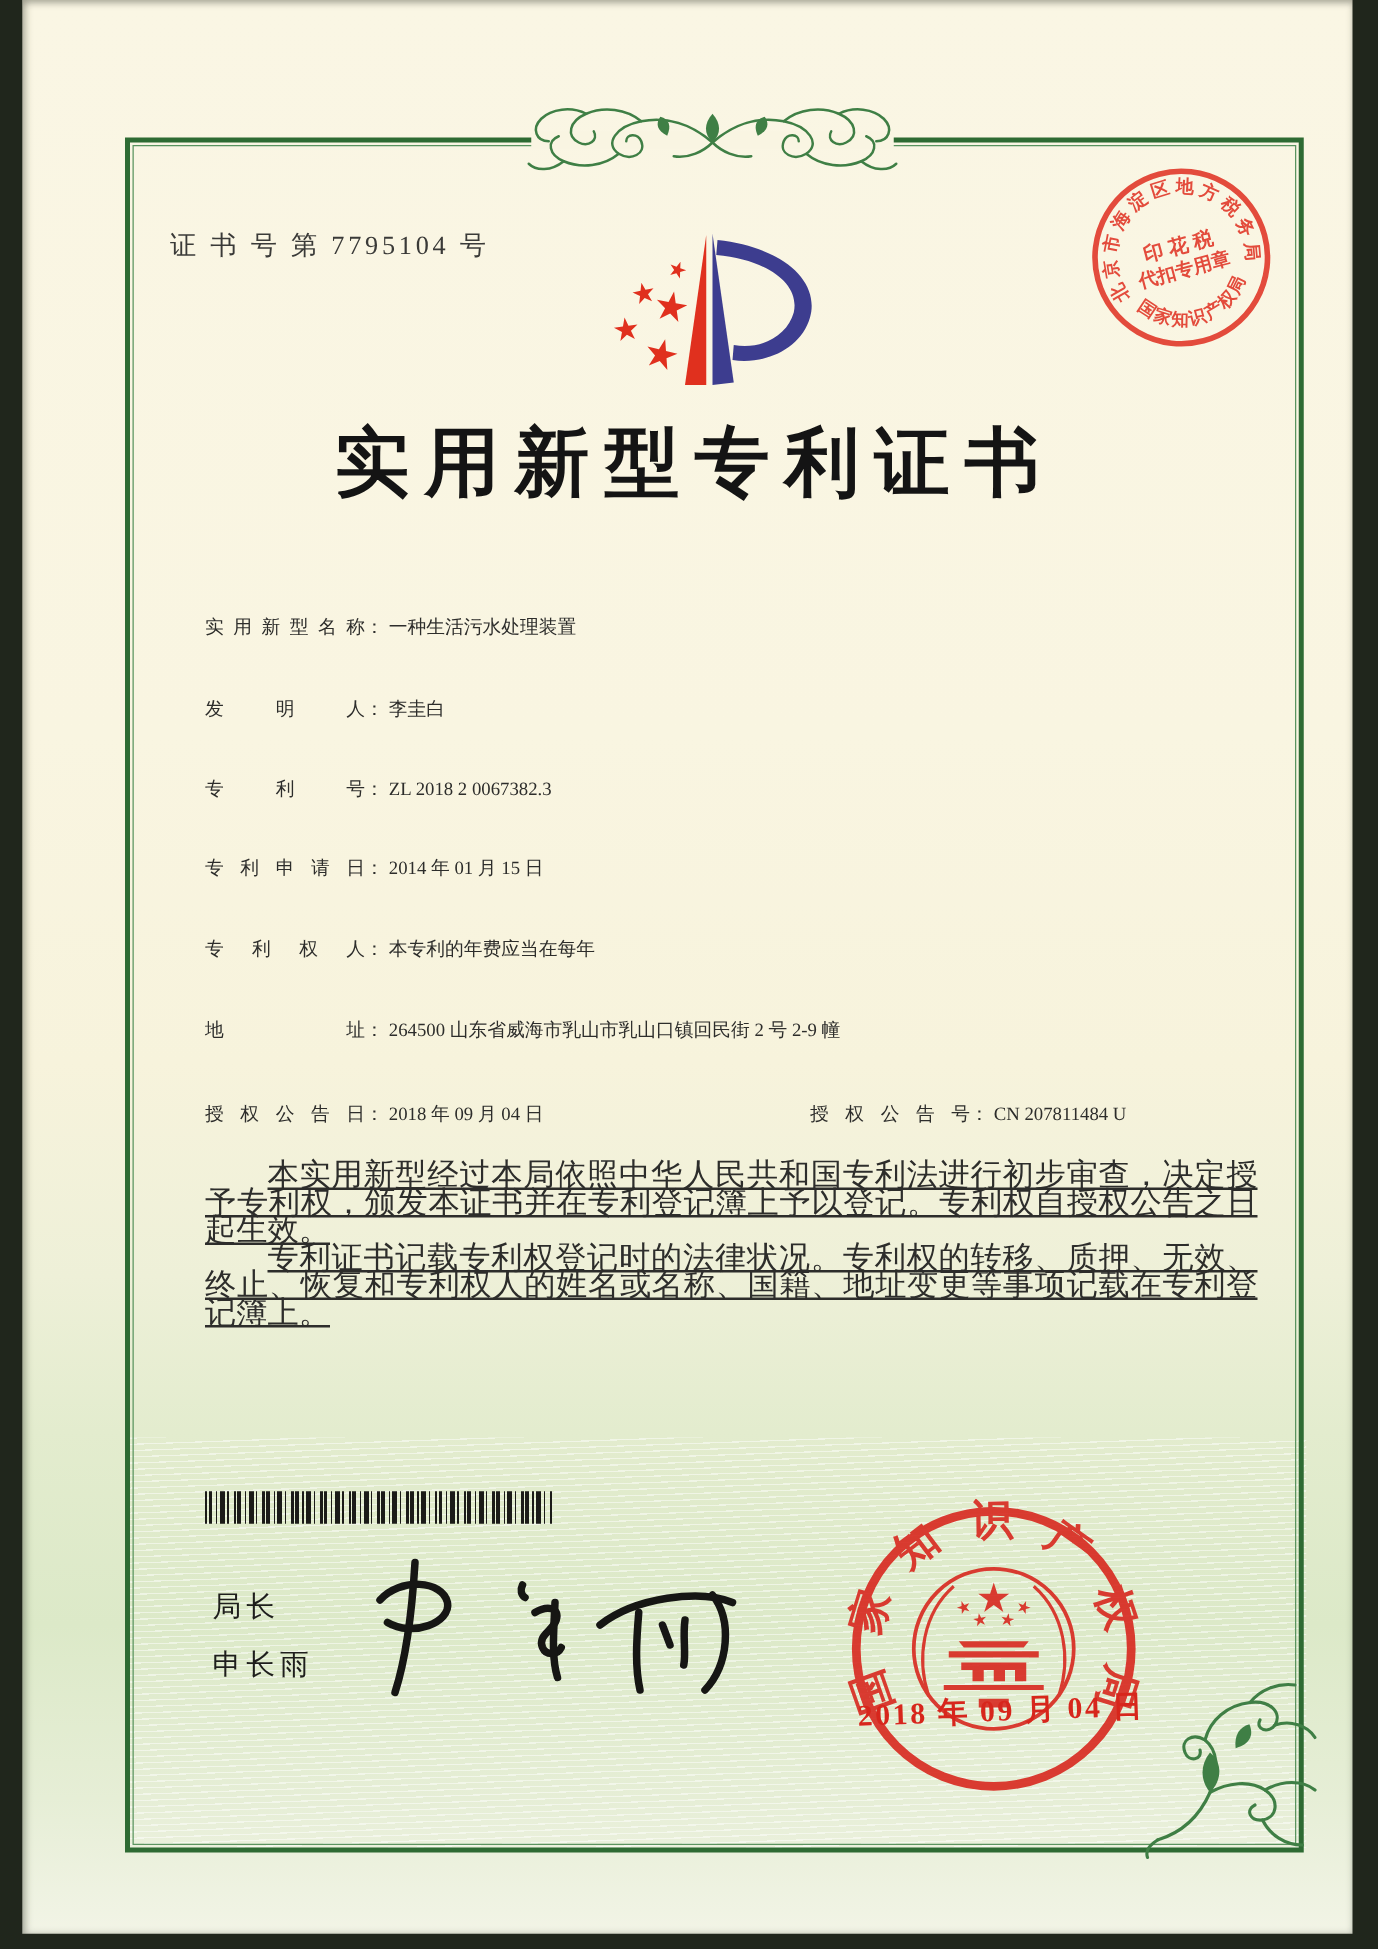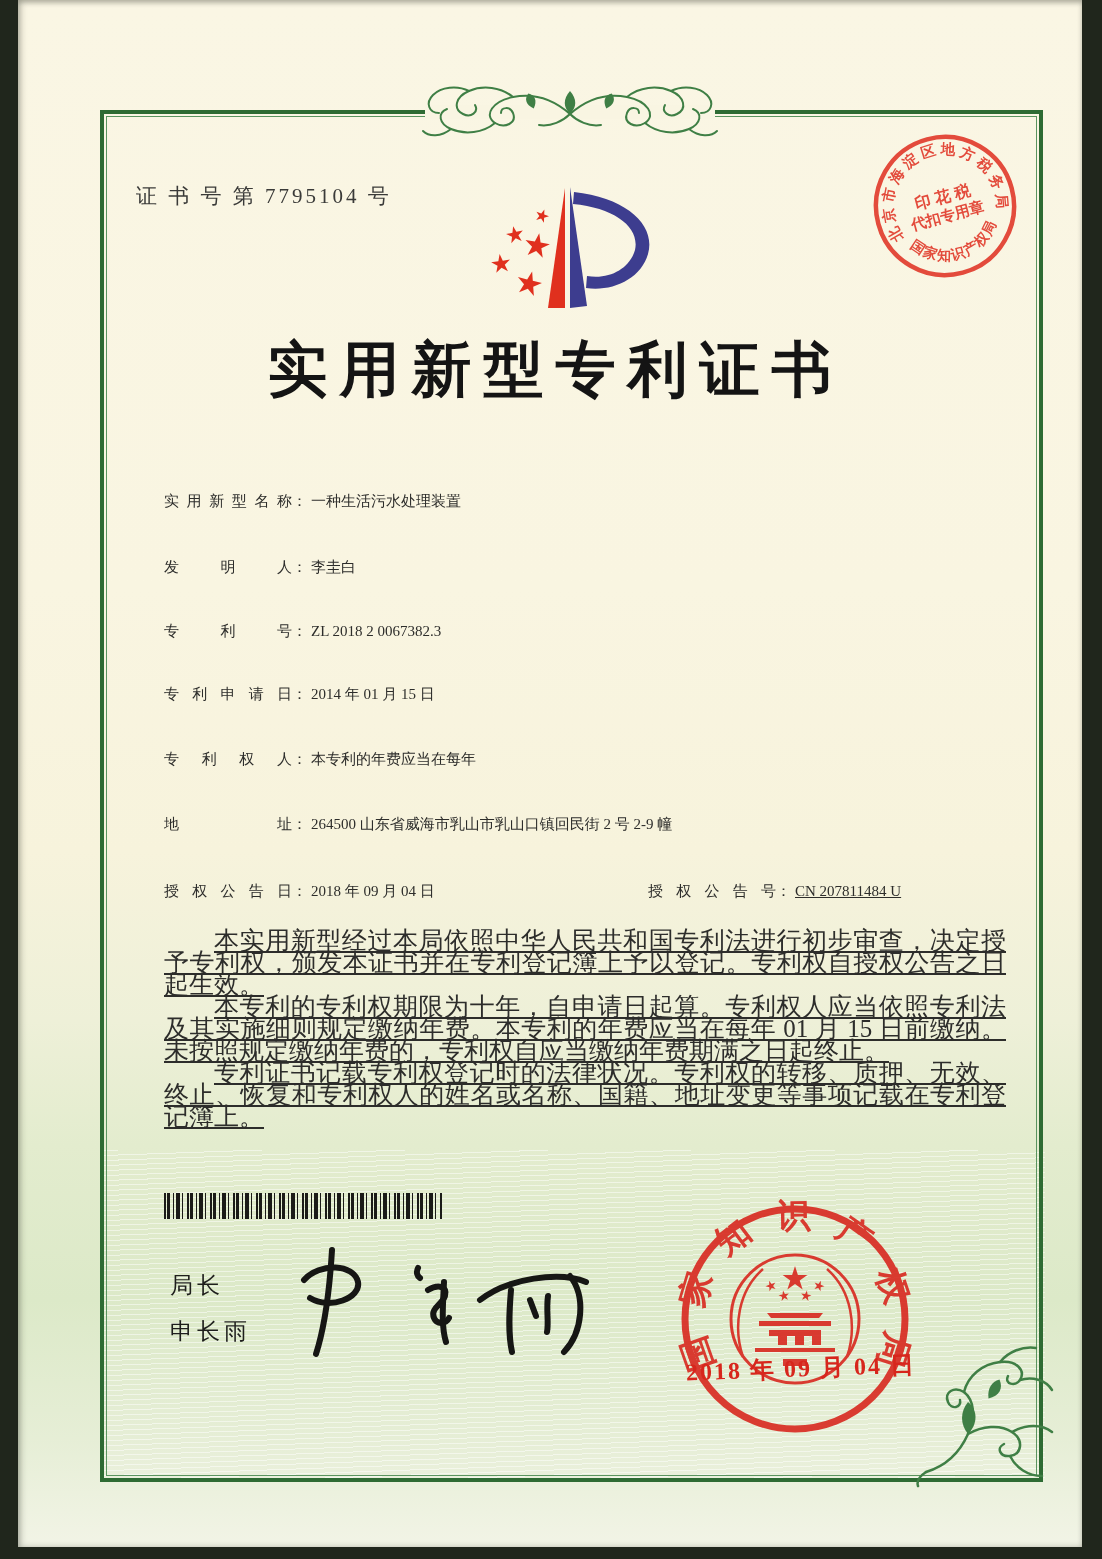--- a/index.html
+++ b/index.html
@@ -39,21 +39,21 @@
   }
   .fields{position:absolute;left:146px;top:0;width:880px;}
   .field-row{position:absolute;left:0;font-size:15px;color:#2d2d2b;white-space:nowrap;}
   .field-label{
     display:inline-block;width:128px;text-align:justify;text-align-last:justify;
     vertical-align:bottom;
   }
   .field-colon{display:inline-block;margin-right:4px;}
   .row-1{top:492px}.row-2{top:558px}.row-3{top:622px}
   .row-4{top:685px}.row-5{top:750px}.row-6{top:815px}.row-7{top:882px}
-  .field-right{position:absolute;left:484px;top:0;text-decoration:underline;}
+  .field-right{position:absolute;left:484px;top:0;}
   .paragraphs{
     position:absolute;left:146px;top:930px;width:842px;
     font-size:25px;line-height:22px;color:#2d2d2b;text-align:justify;text-decoration:underline;
   }
   .paragraphs p{margin:0;text-indent:2em;}
   .barcode{
     position:absolute;left:146px;top:1193px;width:278px;height:26px;
     background:repeating-linear-gradient(90deg,
       #1b1b18 0 2px, transparent 2px 3px,
       #1b1b18 3px 6px, transparent 6px 9px,
@@ -189,21 +189,20 @@
     <div class="field-row row-7">
       <span class="field-label">授权公告日</span><span class="field-colon">：</span><span>2018 年 09 月 04 日</span>
       <span class="field-right">
         <span class="field-label">授权公告号</span><span class="field-colon">：</span><span>CN 207811484 U</span>
       </span>
     </div>
   </div>
 
   <div class="paragraphs">
     <p>本实用新型经过本局依照中华人民共和国专利法进行初步审查，决定授予专利权，颁发本证书并在专利登记簿上予以登记。专利权自授权公告之日起生效。</p>
-    <p>本专利的专利权期限为十年，自申请日起算。专利权人应当依照专利法及其实施细则规定缴纳年费。本专利的年费应当在每年 01 月 15 日前缴纳。未按照规定缴纳年费的，专利权自应当缴纳年费期满之日起终止。</p>
     <p>专利证书记载专利权登记时的法律状况。专利权的转移、质押、无效、终止、恢复和专利权人的姓名或名称、国籍、地址变更等事项记载在专利登记簿上。</p>
   </div>
 
   <div class="barcode"></div>
 
   <div class="signoff">
     <div>局长</div>
     <div>申长雨</div>
   </div>
 

